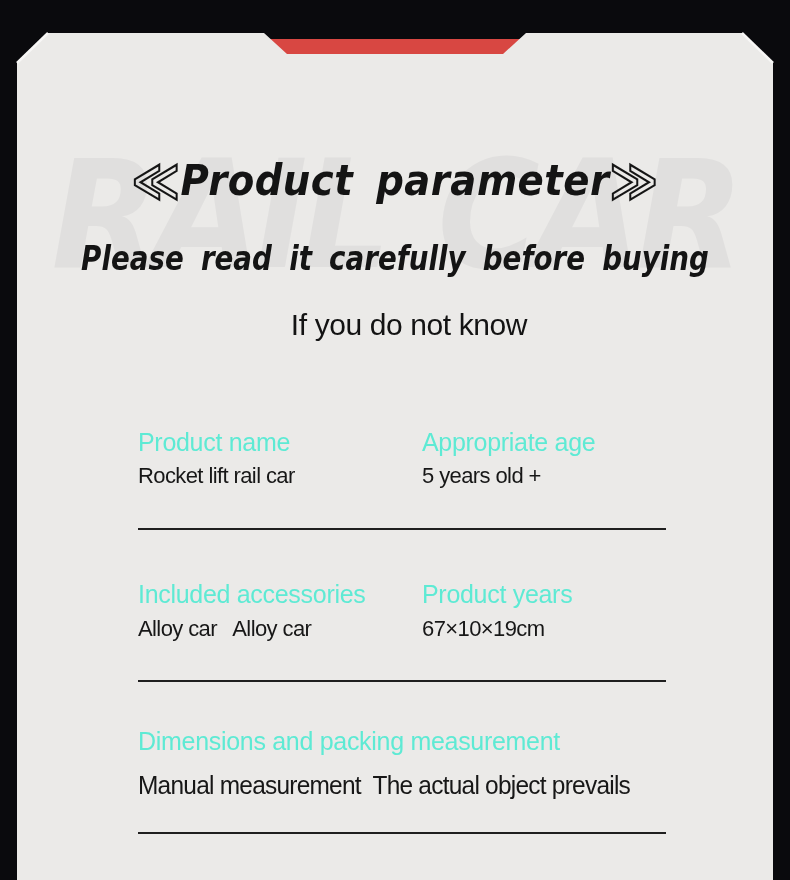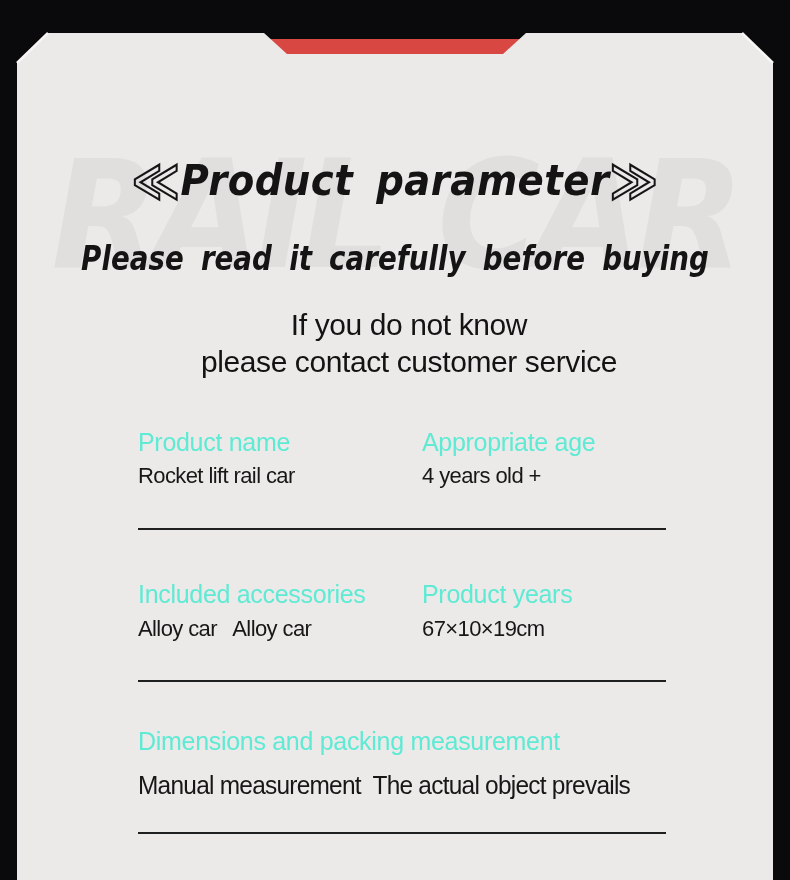--- a/index.html
+++ b/index.html
@@ -106,31 +106,30 @@
   </svg>
 
   <div class="watermark">RAIL CAR</div>
 
   <h1 class="title"><span class="bracket">≪</span><span>Product parameter</span><span class="bracket">≫</span></h1>
 
   <div class="subtitle">Please read it carefully before buying</div>
 
   <div class="notice">
     <div>If you do not know</div>
-    <div>please contact customer service</div>
   </div>
 
   <div class="section s1">
     <div class="field col1">
       <div class="label">Product name</div>
       <div class="value">Rocket lift rail car</div>
     </div>
     <div class="field col2">
       <div class="label">Appropriate age</div>
-      <div class="value">4 years old +</div>
+      <div class="value">5 years old +</div>
     </div>
     <div class="rule"></div>
   </div>
 
   <div class="section s2">
     <div class="field col1">
       <div class="label">Included accessories</div>
       <div class="value">Alloy car   Alloy car</div>
     </div>
     <div class="field col2">

